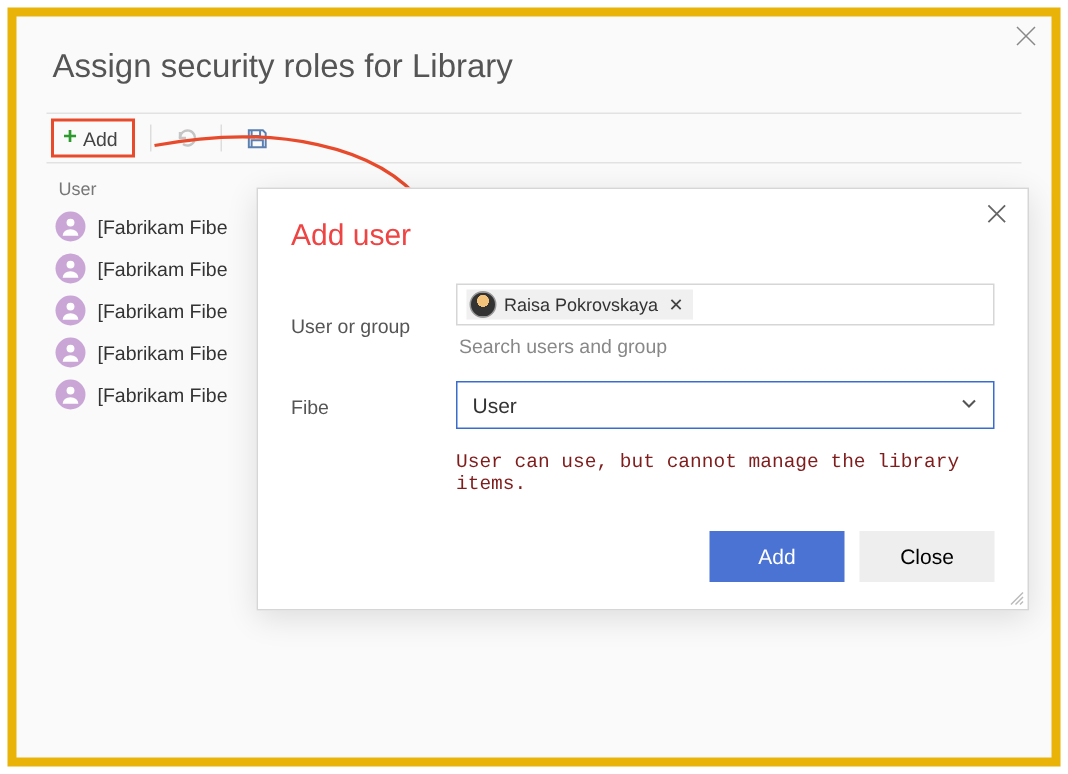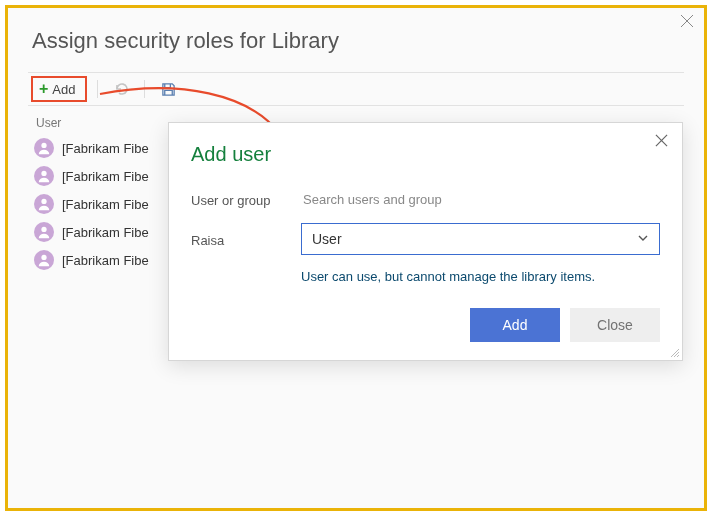--- a/index.html
+++ b/index.html
@@ -11,21 +11,21 @@
     background: #fff;
     width: 712px;
     height: 516px;
     position: relative;
     overflow: hidden;
   }
   .outer {
     position: absolute;
     left: 5px; top: 5px;
     width: 702px; height: 506px;
-    border: 3px solid #eab308;
+    border: 6px solid #eab308;
     background: #fafafa;
     padding: 12px 20px 20px 20px;
   }
   .outer-close {
     position: absolute;
     top: 6px; right: 10px;
     font-size: 16px;
     color: #888;
     cursor: pointer;
   }
@@ -119,21 +119,21 @@
   .dialog-close {
     position: absolute;
     top: 10px; right: 14px;
     font-size: 16px;
     color: #666;
     cursor: pointer;
   }
   .dialog-title {
     font-size: 20px;
     font-weight: 400;
-    color: #15803d;
+    color: #ef4444;
     margin: 6px 0 20px 0;
   }
   .form-row {
     display: flex;
     align-items: center;
     margin-bottom: 6px;
   }
   .form-label {
     width: 110px;
     font-size: 13px;
@@ -184,40 +184,41 @@
     font-size: 14px;
     color: #333;
     cursor: pointer;
     margin-top: 4px;
   }
   .chevron {
     color: #555;
   }
   .role-desc {
     font-size: 13px;
-    color: #0c4a6e;
+    color: #7f1d1d;
     margin: 14px 0 24px 110px;
+    font-family: Liberation Mono, monospace;
   }
   .dialog-buttons {
     display: flex;
     justify-content: flex-end;
     gap: 10px;
   }
   .btn {
     min-width: 90px;
     height: 34px;
     display: flex;
     align-items: center;
     justify-content: center;
     font-size: 14px;
     cursor: pointer;
     border: none;
   }
   .btn-primary { background: #4b73d4; color: #fff; }
-  .btn-secondary { background: #eeeeee; color: #737373; }
+  .btn-secondary { background: #eeeeee; color: #000000; }
   .resize-grip {
     position: absolute;
     right: 2px; bottom: 2px;
     width: 12px; height: 12px;
     color: #bbb;
   }
 </style>
 </head>
 <body>
 
@@ -308,26 +309,33 @@
     <div class="dialog-close">
       <svg width="13" height="13" viewBox="0 0 14 14">
           <path d="M1 1 L13 13 M13 1 L1 13" stroke="currentColor" stroke-width="1.3"></path>
         </svg>
     </div>
     <div class="dialog-title">Add user</div>
 
     <div class="form-row">
       <div class="form-label">User or group</div>
       <div class="form-field">
+        <div class="chip-box">
+          <span class="chip">
+            <span class="chip-avatar"></span>
+            <span>Raisa Pokrovskaya</span>
+            <span class="chip-remove">✕</span>
+          </span>
+        </div>
         <div class="search-line">Search users and group</div>
       </div>
     </div>
 
     <div class="form-row" style="margin-top:10px;">
-      <div class="form-label">Raisa</div>
+      <div class="form-label">Fibe</div>
       <div class="form-field">
         <div class="select-box">
           <span>User</span>
           <span class="chevron">
             <svg width="12" height="12" viewBox="0 0 12 12">
                 <path d="M2 4 L6 8 L10 4" fill="none" stroke="currentColor" stroke-width="1.4"></path>
               </svg>
           </span>
         </div>
       </div>

